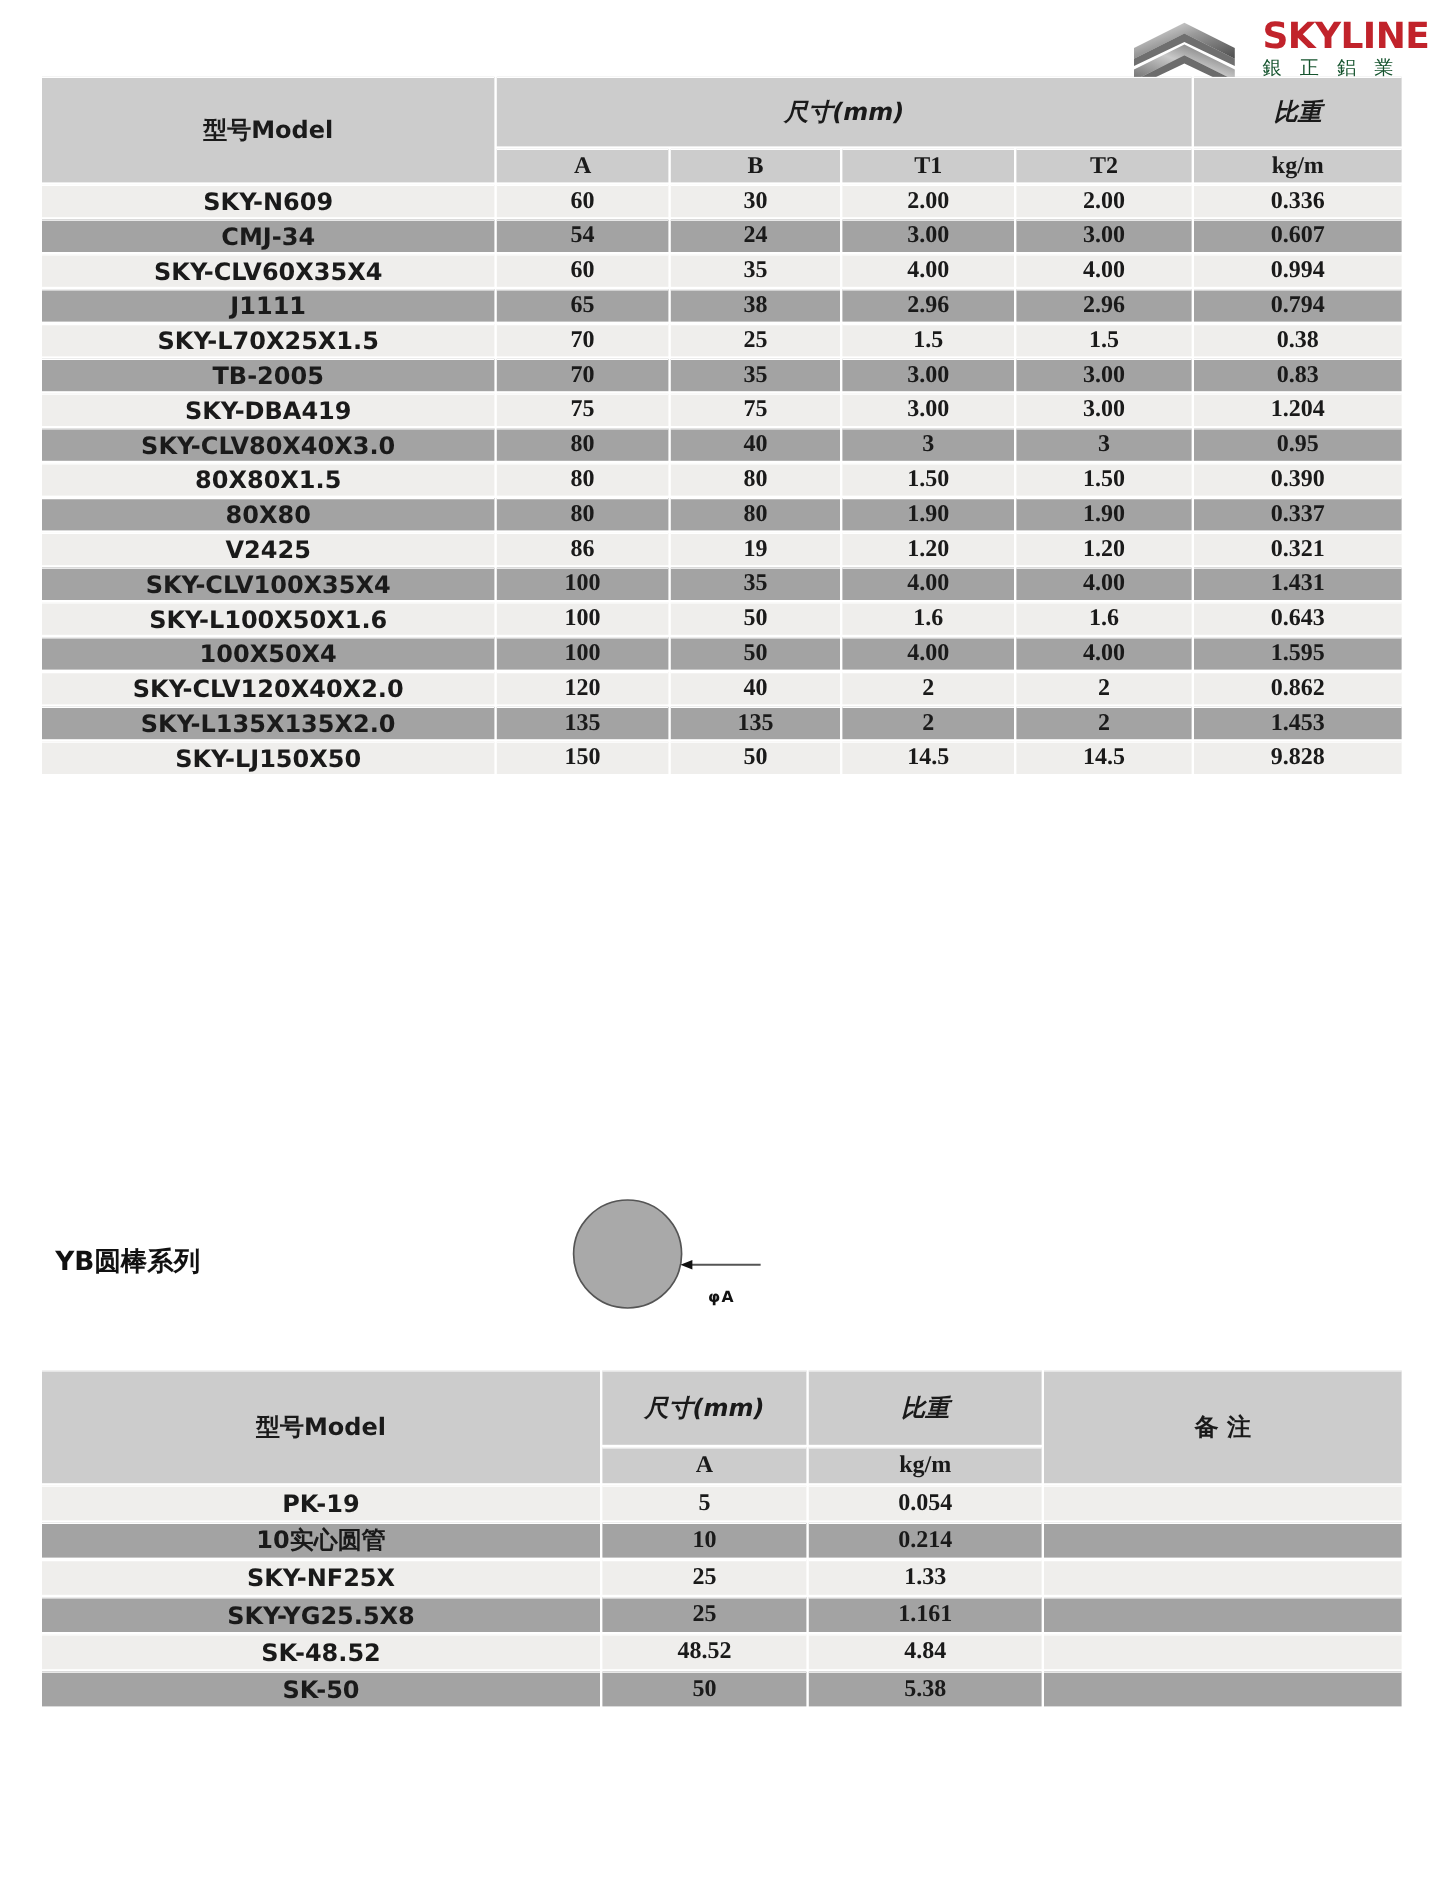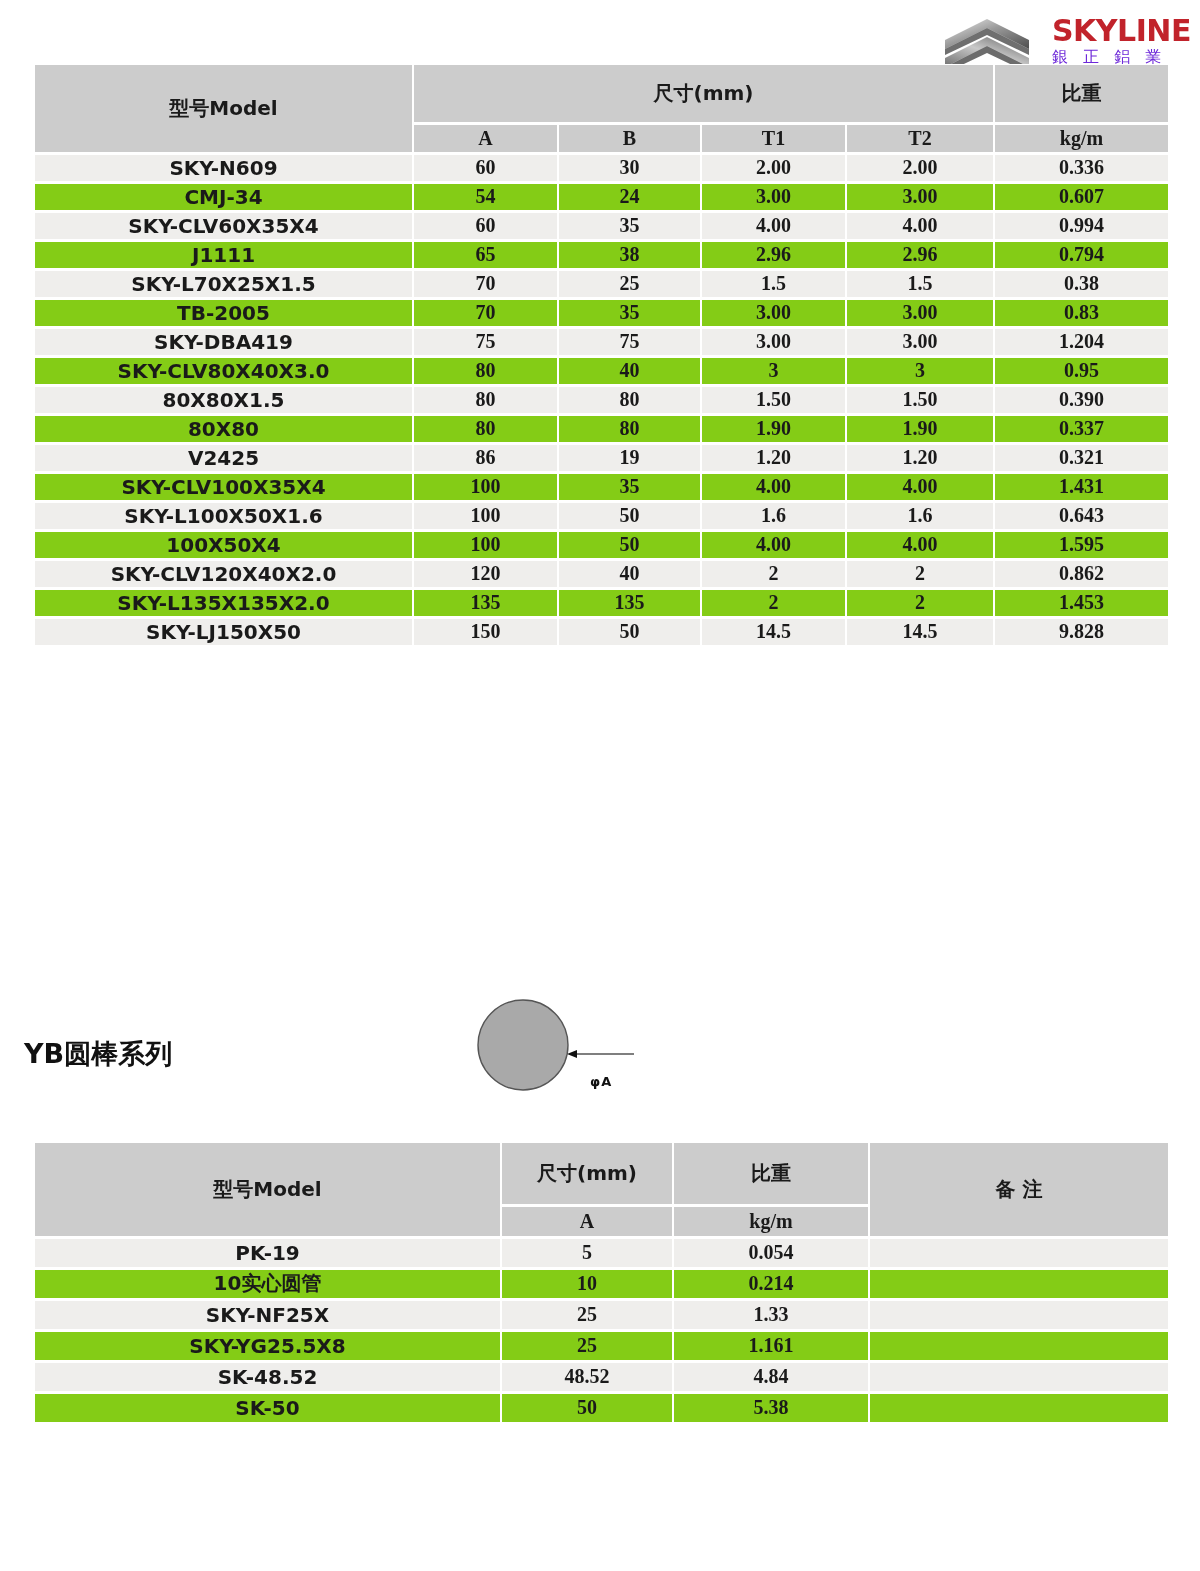--- a/index.html
+++ b/index.html
@@ -43,21 +43,21 @@
     font-size: 30px;
     letter-spacing: -0.5px;
     line-height: 1;
     color: #c1232b;
     white-space: nowrap;
   }
   .logo-sub {
     margin-top: 3px;
     font-family: "DejaVu Sans", sans-serif;
     font-size: 16px;
-    color: #6d28d9;
+    color: #14532d;
     letter-spacing: 5px;
     line-height: 1;
     white-space: nowrap;
   }
 
   
   .tbl {
     position: absolute;
     border-collapse: separate;
     border-spacing: 2px;
@@ -70,43 +70,43 @@
     font-size: 20px;
     color: #1a1a1a;
     font-weight: bold;
     height: 27px;
     box-shadow: inset 0 1px 0 #ffffff;
   }
   .hdr {
     background: #cccccc;
     font-size: 19px;
   }
-  .hdr.tall { height: 58px; }
+  .hdr.tall { height: 58px; font-style: italic; }
   .hdr.sub  { height: 28px; }
   .cn { font-family: "DejaVu Sans", "Liberation Serif", serif; font-weight: bold; }
   .row-a td { background: #efeeec; }
-  .row-b td { background: #84cc16; }
+  .row-b td { background: #a3a3a3; }
 
   
   #table1 { left: 33px; top: 62px; width: 1135px; }
 
   
   #table2 { left: 33px; top: 1140px; width: 1135px; }
   #table2 td { height: 29px; }
   #table2 .hdr.tall { height: 62px; }
   #table2 .hdr.sub  { height: 30px; }
 
   
   .section-title {
     position: absolute;
-    left: 24px;
+    left: 46px;
     top: 1036px;
     font-family: "DejaVu Sans", sans-serif;
     font-weight: bold;
-    font-size: 27px;
+    font-size: 22px;
     color: #111111;
     white-space: nowrap;
   }
   .diagram {
     position: absolute;
     left: 474px;
     top: 997px;
     width: 160px;
     height: 104px;
   }

